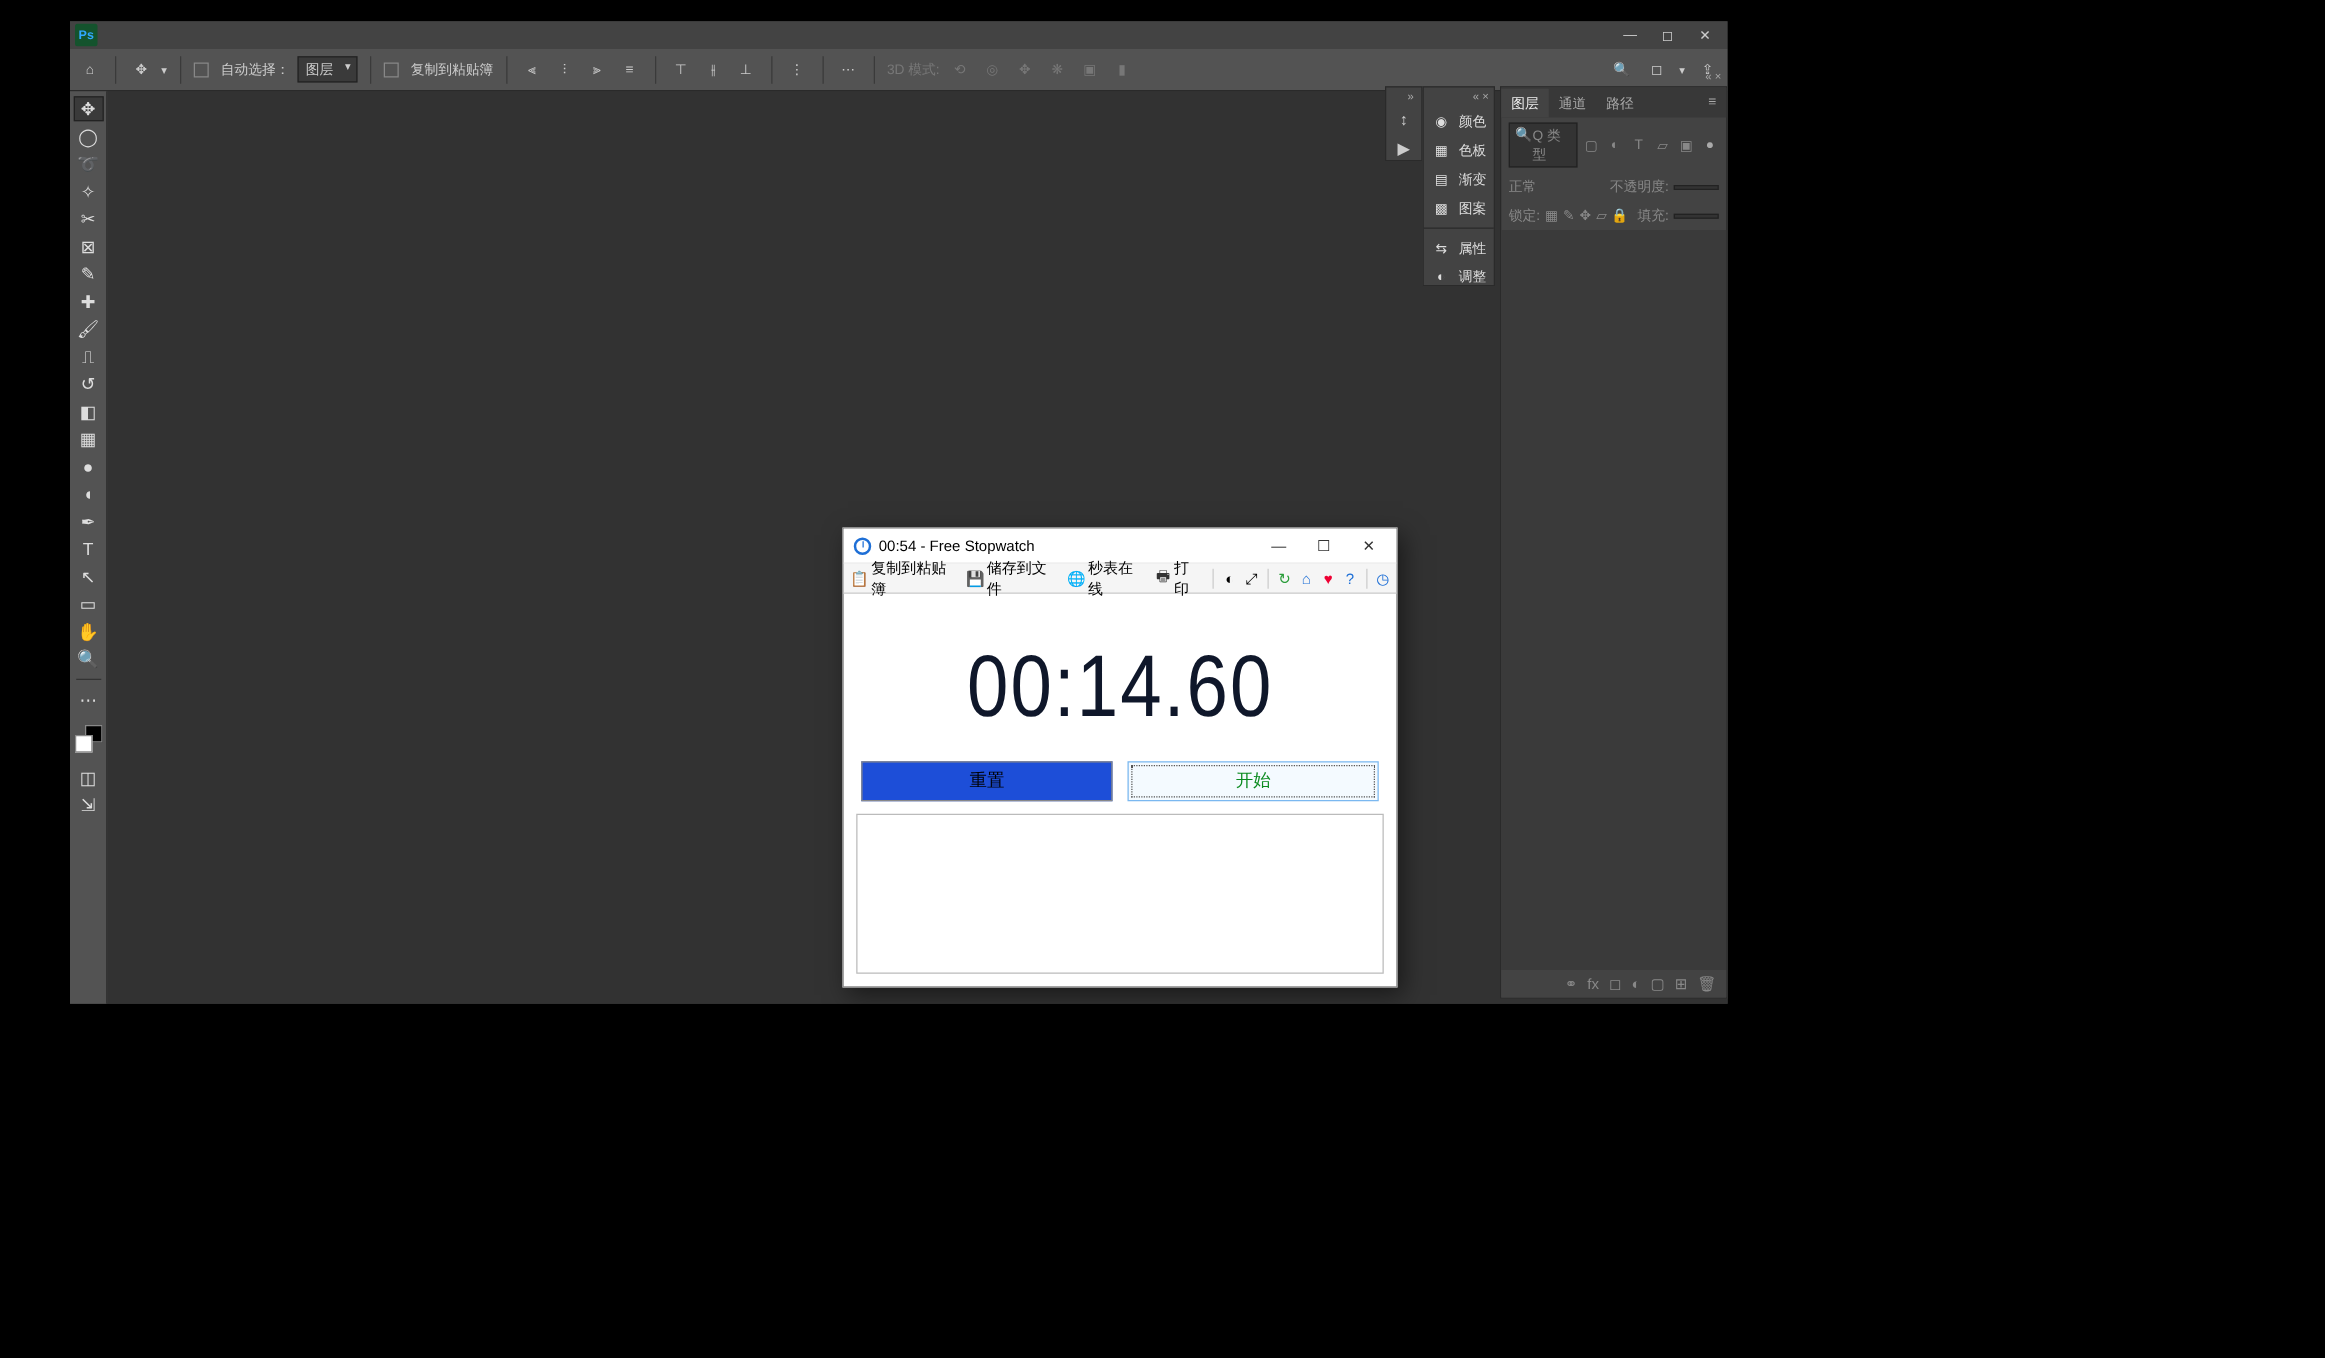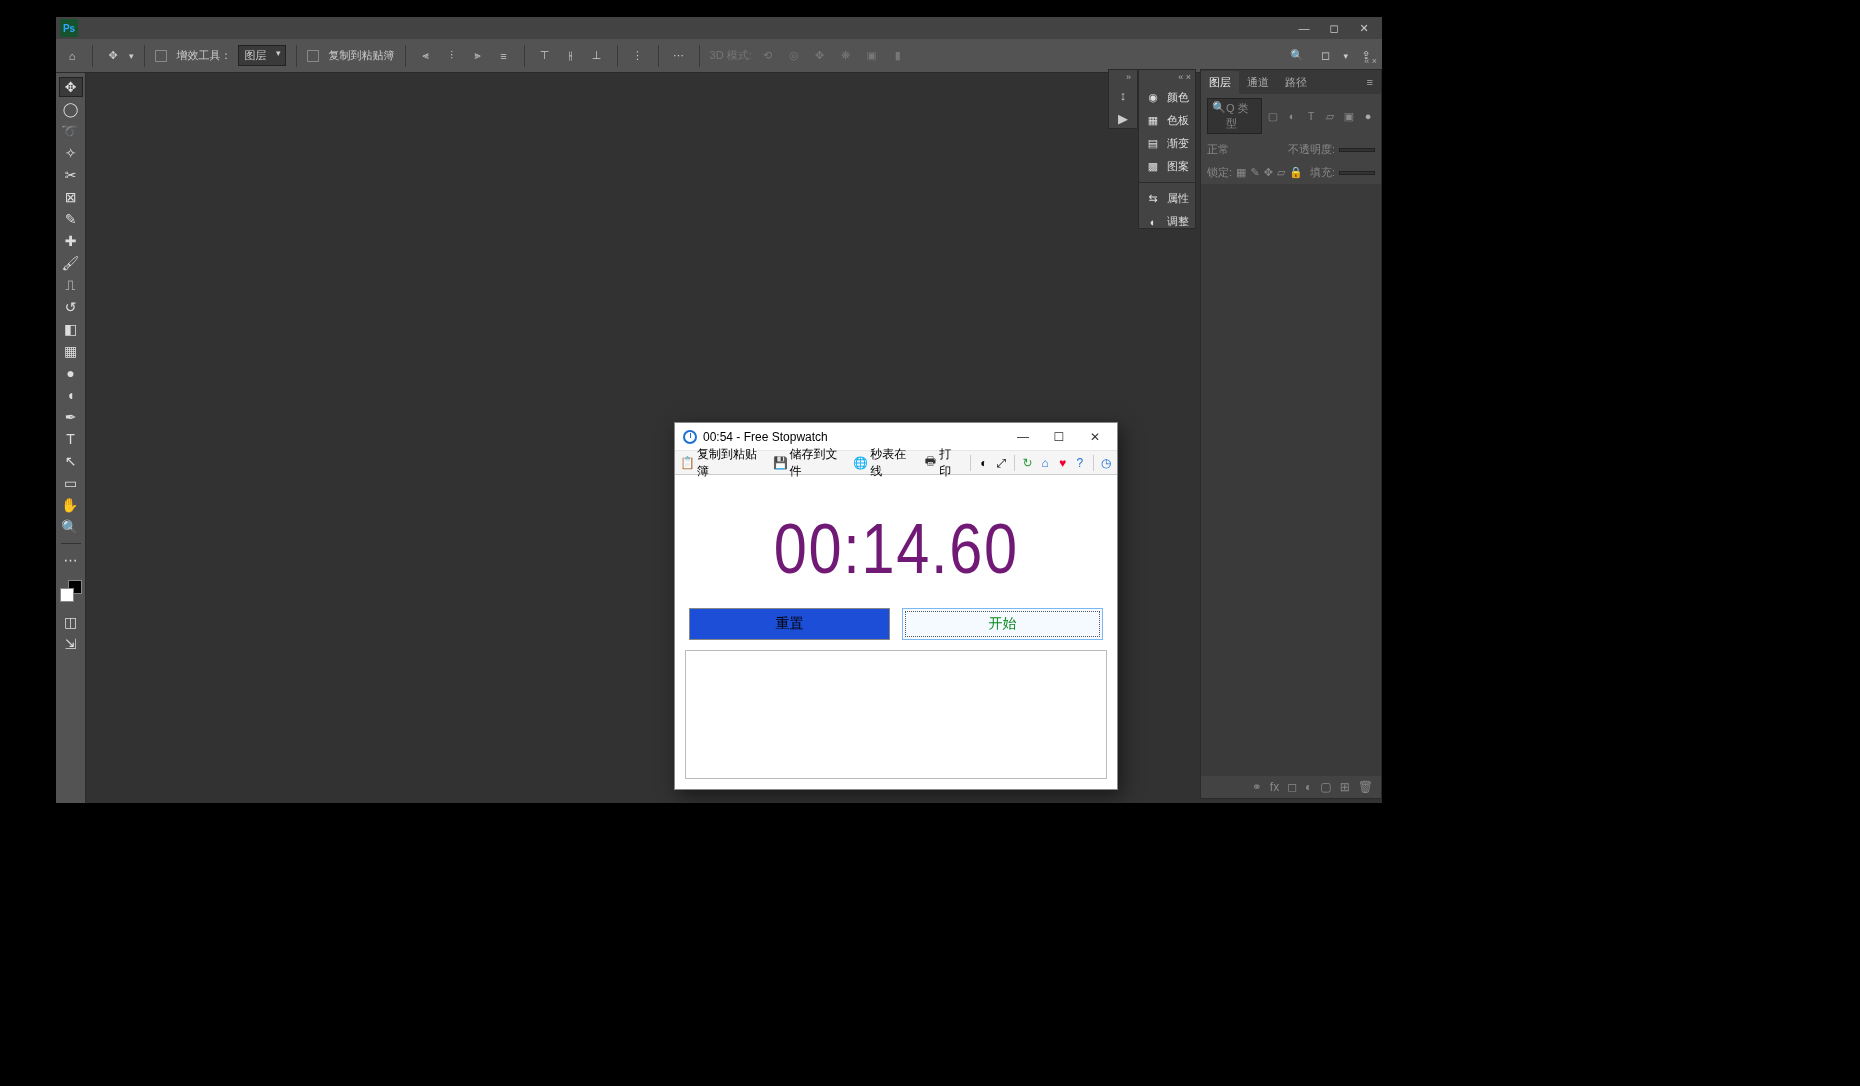--- a/index.html
+++ b/index.html
@@ -157,21 +157,21 @@
 .sw-tb-ico { width:14px; height:14px; display:inline-flex; align-items:center; justify-content:center; font-size:12px; }
 .tsep { width:1px; height:16px; background:#ccc; margin:0 2px; }
 
 .sw-body { flex:1; padding:14px 10px 10px; display:flex; flex-direction:column; gap:10px; }
 .sw-display {
   font-family:"DSEG7","Courier New",monospace;
   font-size:70px;
   text-align:center;
   letter-spacing:2px;
   font-weight:400;
-  color:#701a75;
+  color:#0f172a;
   padding:20px 0 4px;
 }
 
 .seg { display:inline-block; font-family:"Arial Black","Impact",sans-serif; transform:scaleX(.85); }
 .sw-buttons { display:flex; gap:12px; padding:0 4px; }
 .sw-btn { flex:1; height:32px; border:1px solid #888; background:#1d4ed8; font-size:14px; display:flex; align-items:center; justify-content:center; }
 .sw-btn.start { color:#0a8a1f; border:1px solid #7bb8f0; outline:1px dotted #555; outline-offset:-4px; background:#f4faff; }
 .sw-laps { flex:1; border:1px solid #bbb; background:#fff; }
 
 .ico-copy { color:#2a7; }
@@ -194,21 +194,21 @@
     </div>
   </div>
 
   <div class="ps-optionsbar">
     <div class="opt-ico">⌂</div>
     <div class="opt-sep"></div>
     <div class="opt-ico">✥</div>
     <div style="font-size:9px;">▾</div>
     <div class="opt-sep"></div>
     <span class="opt-cb"></span>
-    <span>增效工具：</span>
+    <span>自动选择：</span>
     <span class="opt-select">图层</span>
     <div class="opt-sep"></div>
     <span class="opt-cb"></span>
     <span>复制到粘贴簿</span>
     <div class="opt-sep"></div>
     <div class="opt-ico">⫷</div>
     <div class="opt-ico">⫶</div>
     <div class="opt-ico">⫸</div>
     <div class="opt-ico">≡</div>
     <div class="opt-sep"></div>

